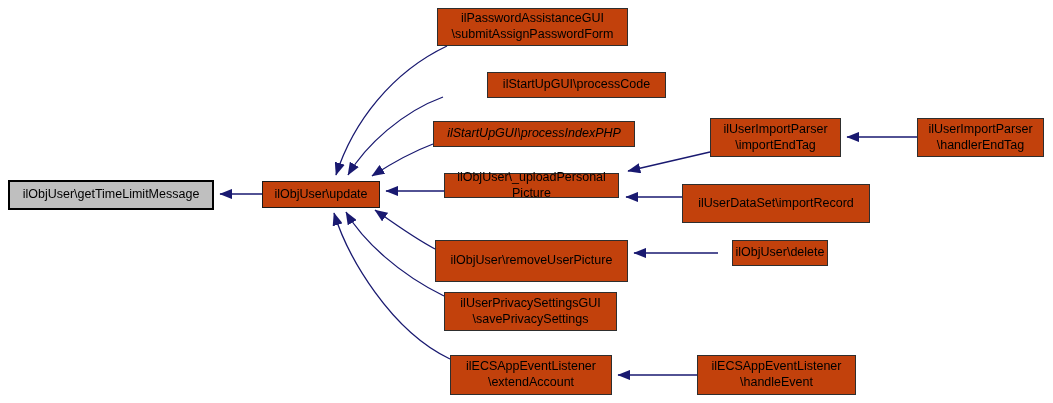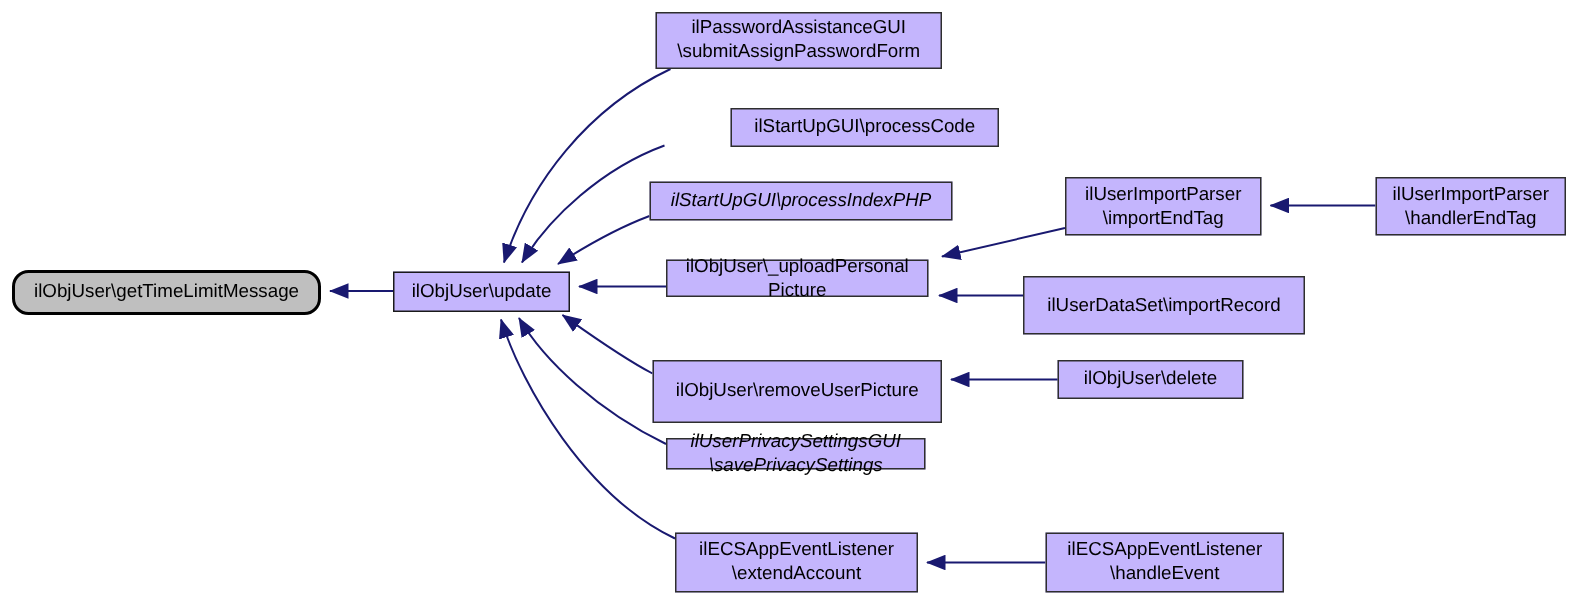--- a/index.html
+++ b/index.html
@@ -18,21 +18,21 @@
   #edges {
     position: absolute;
     left: 0; top: 0;
     width: 1053px; height: 403px;
     z-index: 1;
   }
   .node {
     position: absolute;
     z-index: 2;
     box-sizing: border-box;
-    background: #c4b5fd;
+    background: #c2410c;
     border: 1px solid #2e2e2e;
     color: #000000;
     font-size: 12.5px;
     line-height: 1.25;
     display: flex;
     align-items: center;
     justify-content: center;
     text-align: center;
     white-space: pre-line;
     cursor: pointer;
@@ -84,48 +84,48 @@
 
     <path class="edge" d="M 682 197 L 626 197" marker-end="url(#arrow)"></path>
 
     <path class="edge" d="M 917 137 L 847 137" marker-end="url(#arrow)"></path>
 
     <path class="edge" d="M 718 253 L 634 253" marker-end="url(#arrow)"></path>
 
     <path class="edge" d="M 697 375 L 618 375" marker-end="url(#arrow)"></path>
   </svg>
 
-  <div class="node highlight" style="left:8px; top:180px; width:206px; height:30px;border-radius:11px;">ilObjUser\getTimeLimitMessage</div>
+  <div class="node highlight" style="left:8px; top:180px; width:206px; height:30px;">ilObjUser\getTimeLimitMessage</div>
 
   <div class="node caller-main" style="left:262px; top:181px; width:118px; height:27px;">ilObjUser\update</div>
 
   <div class="node" style="left:437px; top:8px; width:191px; height:38px;">ilPasswordAssistanceGUI
 \submitAssignPasswordForm</div>
 
   <div class="node" style="left:443px; top:72px; width:179px; height:26px;margin-left:44px;">ilStartUpGUI\processCode</div>
 
   <div class="node" style="left:433px; top:121px; width:202px; height:26px;font-style:italic;">ilStartUpGUI\processIndexPHP</div>
 
   <div class="node" style="left:444px; top:173px; width:175px; height:25px;">ilObjUser\_uploadPersonal
 Picture</div>
 
   <div class="node" style="left:435px; top:240px; width:193px; height:42px;text-align:center;">ilObjUser\removeUserPicture</div>
 
-  <div class="node" style="left:444px; top:292px; width:173px; height:21px;font-style:italic;">ilUserPrivacySettingsGUI
+  <div class="node" style="left:444px; top:292px; width:173px; height:39px;">ilUserPrivacySettingsGUI
 \savePrivacySettings</div>
 
   <div class="node" style="left:450px; top:355px; width:162px; height:40px;">ilECSAppEventListener
 \extendAccount</div>
 
   <div class="node" style="left:710px; top:118px; width:131px; height:39px;">ilUserImportParser
 \importEndTag</div>
 
   <div class="node" style="left:917px; top:118px; width:127px; height:39px;">ilUserImportParser
 \handlerEndTag</div>
 
   <div class="node" style="left:682px; top:184px; width:188px; height:39px;text-align:right;">ilUserDataSet\importRecord</div>
 
-  <div class="node" style="left:705px; top:240px; width:124px; height:26px;">ilObjUser\delete</div>
+  <div class="node" style="left:732px; top:240px; width:96px; height:26px;">ilObjUser\delete</div>
 
   <div class="node" style="left:697px; top:355px; width:159px; height:40px;">ilECSAppEventListener
 \handleEvent</div>
 
 </div>
 
 </body></html>

